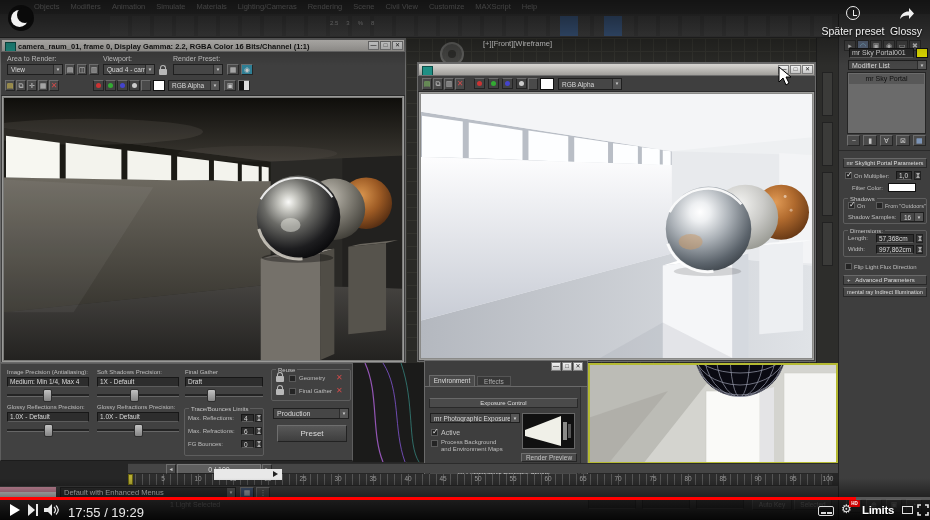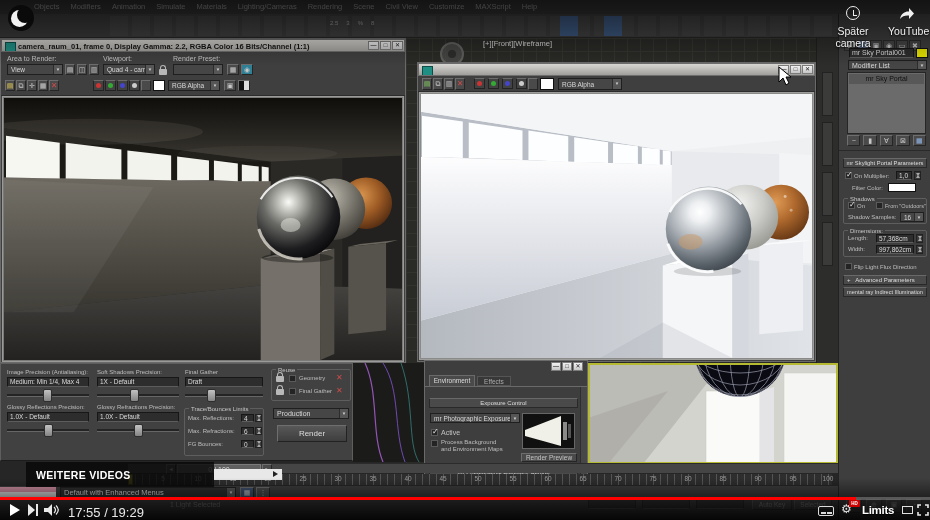--- a/index.html
+++ b/index.html
@@ -293,21 +293,21 @@
       <span class="s lock" style="left:4px;top:6px;"></span>
       <span class="s cb" style="left:17px;top:5px;"></span>
       <span class="s lbl6" style="left:27px;top:5px;">Geometry</span>
       <span class="s xbtn" style="left:64px;top:4px;">✕</span>
       <span class="s lock" style="left:4px;top:19px;"></span>
       <span class="s cb" style="left:17px;top:18px;"></span>
       <span class="s lbl6" style="left:27px;top:18px;">Final Gather</span>
       <span class="s xbtn" style="left:64px;top:17px;">✕</span>
     </div>
     <div class="s dd" style="left:272px;top:44px;width:76px;height:11px;font-size:7px;"><span>Production</span></div>
-    <div class="s" style="left:276px;top:61px;width:70px;height:17px;background:linear-gradient(#585858,#3e3e3e);border:1px solid #6e6e6e;border-bottom-color:#222;border-right-color:#222;color:#ddd;font-size:8px;line-height:16px;text-align:center;"><span>Render</span></div>
+    <div class="s" style="left:276px;top:61px;width:70px;height:17px;background:linear-gradient(#585858,#3e3e3e);border:1px solid #6e6e6e;border-bottom-color:#222;border-right-color:#222;color:#ddd;font-size:8px;line-height:16px;text-align:center;"><span>Preset</span></div>
   </div>
 
   <div class="s" style="left:417px;top:62px;width:399px;height:300px;background:#3f3f3f;border:1px solid #6a6a6a;">
     <div class="s tb" style="left:0;top:0;width:397px;height:13px;">
       <span class="tbicon"></span>
     </div>
     <div class="s wbtn" style="left:360px;top:2px;">—</div>
     <div class="s wbtn" style="left:372px;top:2px;">□</div>
     <div class="s wbtn" style="left:384px;top:2px;">✕</div>
 
@@ -550,32 +550,29 @@
     <path d="M1,1 L1,16 L5,12 L8,19 L11,17 L8,11 L13,11 Z" fill="#fff" stroke="#000" stroke-width="1"></path>
   </svg>
 
   <div class="s" style="left:0;top:0;width:930px;height:66px;background:linear-gradient(rgba(0,0,0,.62),rgba(0,0,0,0));z-index:20;pointer-events:none;"></div>
   <div class="s" style="left:8px;top:5px;width:26px;height:26px;border-radius:50%;background:#0a0a0a;overflow:hidden;z-index:21;">
     <div class="s" style="left:3px;top:5px;width:17px;height:17px;border-radius:50%;background:#f2f2f2;"></div>
     <div class="s" style="left:9px;top:2px;width:16px;height:16px;border-radius:50%;background:#0a0a0a;"></div>
   </div>
   <div class="s" style="left:820px;top:6px;width:66px;z-index:21;text-align:center;">
     <span class="s clock" style="left:26px;top:0;"></span>
-    <div style="margin-top:19px;font-size:10.5px;color:#efefef;text-shadow:0 1px 2px #000;">Später camera</div>
+    <div style="margin-top:19px;font-size:10.5px;color:#efefef;text-shadow:0 1px 2px #000;">Später preset</div>
   </div>
   <div class="s" style="left:888px;top:6px;width:36px;z-index:21;text-align:center;">
     <svg class="s" style="left:10px;top:0;" width="17" height="15">
       <path d="M2,13 C3,7 8,5 11,5.5 L11,2 L16,7.5 L11,13 L11,9.5 C8,9 4,10 2,13 Z" fill="#efefef"></path>
     </svg>
-    <div style="margin-top:19px;font-size:10.5px;color:#efefef;text-shadow:0 1px 2px #000;">YouTube</div>
-  </div>
-
-  <div class="s" style="left:26px;top:462px;width:188px;height:25px;background:rgba(8,8,8,.82);z-index:22;">
-    <div style="padding:7px 0 0 10px;font-size:10.5px;font-weight:bold;color:#fff;letter-spacing:.3px;white-space:nowrap;">WEITERE VIDEOS</div>
-  </div>
+    <div style="margin-top:19px;font-size:10.5px;color:#efefef;text-shadow:0 1px 2px #000;">Glossy</div>
+  </div>
+
   <div class="s" style="left:214px;top:469px;width:68px;height:11px;background:#e8e8e8;z-index:21;">
     <div class="s" style="left:59px;top:2px;width:0;height:0;border-left:5px solid #222;border-top:3.5px solid transparent;border-bottom:3.5px solid transparent;"></div>
   </div>
 
   <div class="s" style="left:0;top:478px;width:930px;height:42px;background:linear-gradient(rgba(0,0,0,0),rgba(0,0,0,.55) 55%,rgba(0,0,0,.9));z-index:23;pointer-events:none;"></div>
 
   <div class="s" style="left:0;top:497px;width:930px;height:3px;background:rgba(255,255,255,.25);z-index:24;">
     <div class="s" style="left: 0px; top: 0px; height: 3px; background: rgb(255, 0, 0); width: 92%;"></div>
   </div>
 

